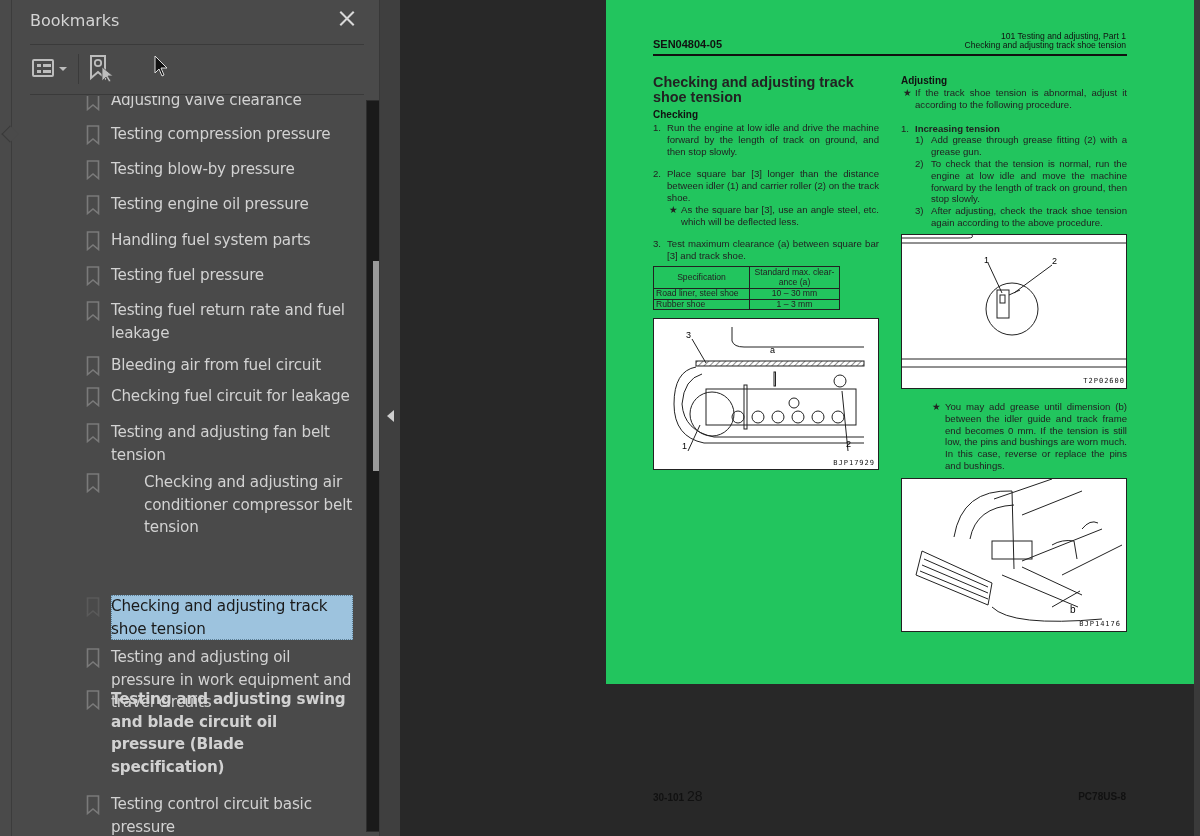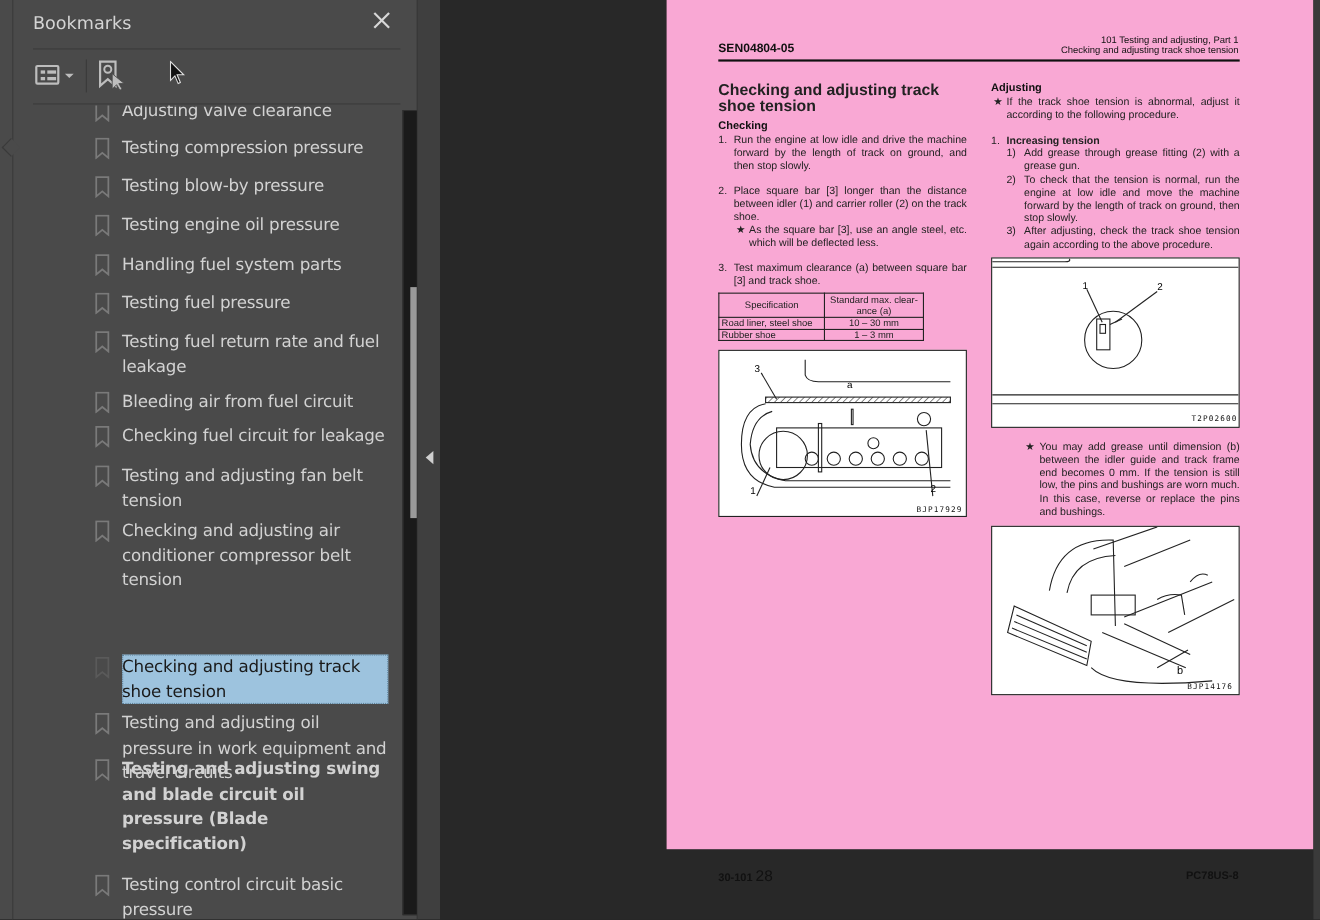--- a/index.html
+++ b/index.html
@@ -86,21 +86,21 @@
     border-left: 1px solid #383838; cursor: pointer;
   }
   .collapse-arrow {
     position: absolute; left: 7px; top: 410px; width: 0; height: 0;
     border-top: 6px solid transparent; border-bottom: 6px solid transparent; border-right: 7px solid #cfcfcf;
   }
 
   
   .doc-area { position: absolute; left: 400px; top: 0; width: 800px; height: 836px; background: #282828; }
   .page {
-    position: absolute; left: 206px; top: 0; width: 588px; height: 772px; background: #f9a8d4;
+    position: absolute; left: 206px; top: 0; width: 588px; height: 684px; background: #22c55e;
     color: #111; font-family: "Liberation Sans", sans-serif;
   }
   .right-bar { position: absolute; left: 1194px; top: 0; width: 6px; height: 836px; background: #3a3a3a; }
 
   .hdr-doc { position: absolute; left: 47px; top: 38px; font-size: 11px; font-weight: bold; }
   .hdr-right {
     position: absolute; right: 68px; top: 32px; font-size: 8.6px; text-align: right; line-height: 9px;
   }
   .hdr-rule { position: absolute; left: 47px; top: 54px; width: 474px; height: 1.5px; background: #111; }
 
@@ -222,21 +222,21 @@
       <div class="bm-item" style="top: 325px; height: 49.2px;">
         <svg class="bm-icon" viewBox="0 0 14 20" style="top: 2px;">
           <path d="M1.5 1 H12.5 V18.5 L7 14 L1.5 18.5 Z" fill="none" stroke="#7a7a7a" stroke-width="1.6"></path>
         </svg>
         <div class="bm-text" style="top: 0px;">Testing and adjusting fan belt tension</div>
       </div>
       <div class="bm-item" style="top: 375px; height: 71.8px;">
         <svg class="bm-icon" viewBox="0 0 14 20" style="top: 2px;">
           <path d="M1.5 1 H12.5 V18.5 L7 14 L1.5 18.5 Z" fill="none" stroke="#7a7a7a" stroke-width="1.6"></path>
         </svg>
-        <div class="bm-text" style="top: 0px;">Checking and adjusting air conditioner compressor belt tension</div>
+        <div class="bm-text" style="top: 0px; margin-left: 33px;">Checking and adjusting air conditioner compressor belt tension</div>
       </div>
       <div class="bm-item selected" style="top: 499px; height: 49.2px;">
         <svg class="bm-icon" viewBox="0 0 14 20" style="top: 2px;">
           <path d="M1.5 1 H12.5 V18.5 L7 14 L1.5 18.5 Z" fill="none" stroke="#5e5e5e" stroke-width="1.6"></path>
         </svg>
         <div class="bm-text" style="top: 0px; width: 242px;">Checking and adjusting track shoe tension</div>
       </div>
       <div class="bm-item" style="top: 550px; height: 71.8px;">
         <svg class="bm-icon" viewBox="0 0 14 20" style="top: 2px;">
           <path d="M1.5 1 H12.5 V18.5 L7 14 L1.5 18.5 Z" fill="none" stroke="#7a7a7a" stroke-width="1.6"></path>

